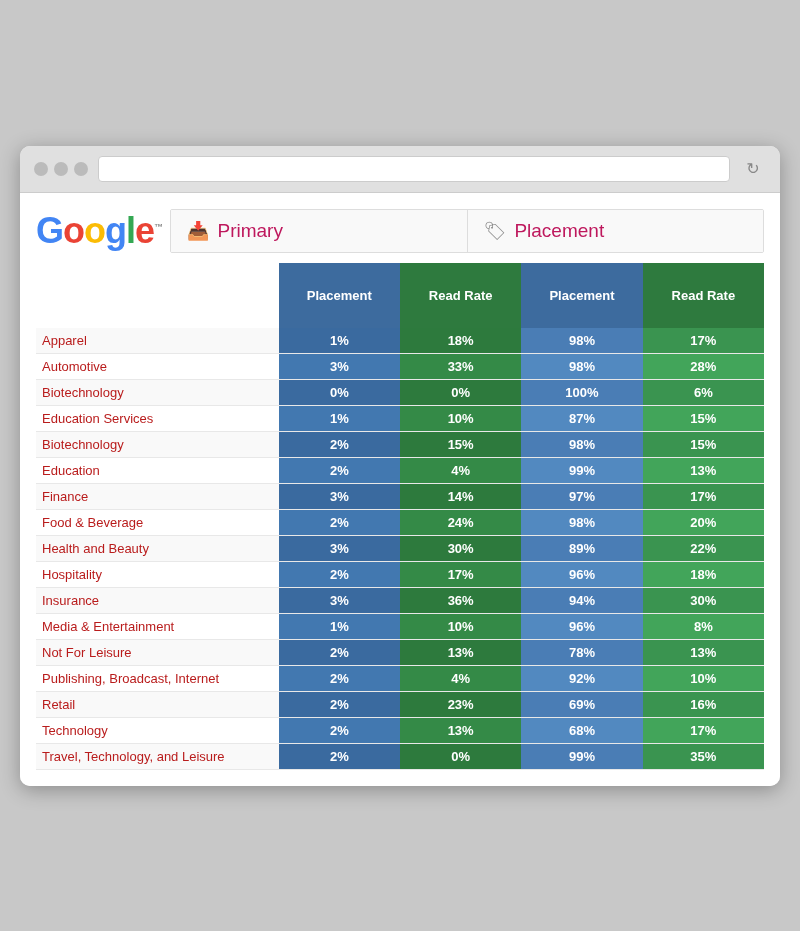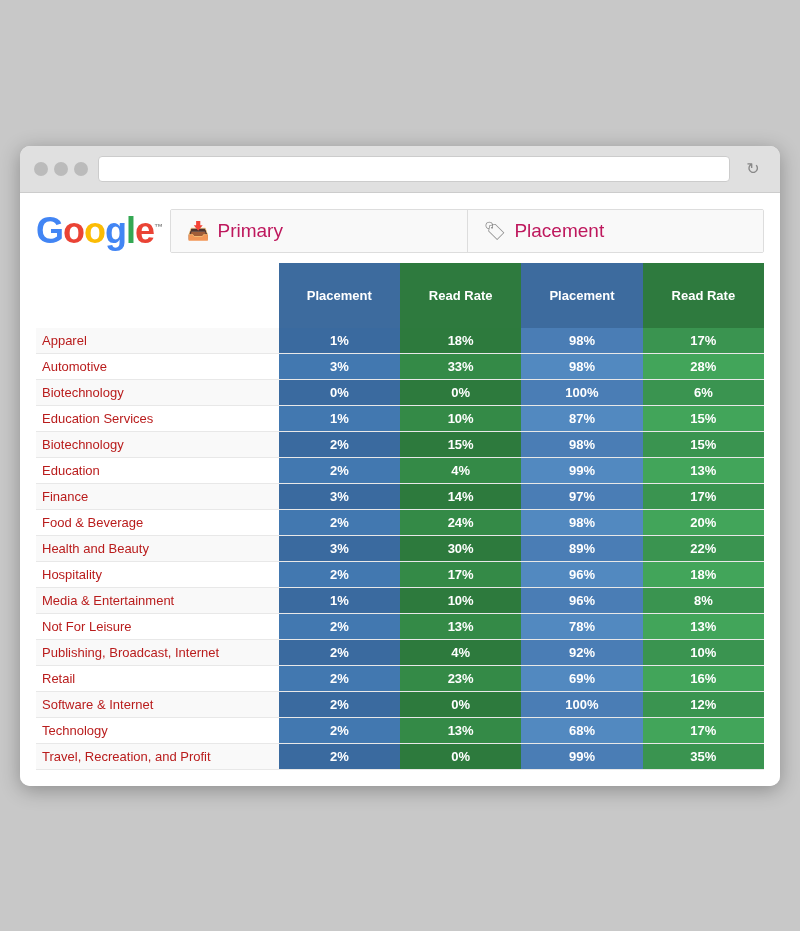--- a/index.html
+++ b/index.html
@@ -282,20 +282,27 @@
             <td class="readrate-promo col-data">22%</td>
           </tr>
           <tr>
             <td class="industry-name col-industry">Hospitality</td>
             <td class="placement-primary col-data">2%</td>
             <td class="readrate-primary col-data">17%</td>
             <td class="placement-promo col-data">96%</td>
             <td class="readrate-promo col-data">18%</td>
           </tr>
           <tr>
+            <td class="industry-name col-industry">Insurance</td>
+            <td class="placement-primary col-data">3%</td>
+            <td class="readrate-primary col-data">36%</td>
+            <td class="placement-promo col-data">94%</td>
+            <td class="readrate-promo col-data">30%</td>
+          </tr>
+          <tr>
             <td class="industry-name col-industry">Media &amp; Entertainment</td>
             <td class="placement-primary col-data">1%</td>
             <td class="readrate-primary col-data">10%</td>
             <td class="placement-promo col-data">96%</td>
             <td class="readrate-promo col-data">8%</td>
           </tr>
           <tr>
             <td class="industry-name col-industry">Not For Leisure</td>
             <td class="placement-primary col-data">2%</td>
             <td class="readrate-primary col-data">13%</td>
@@ -310,35 +317,28 @@
             <td class="readrate-promo col-data">10%</td>
           </tr>
           <tr>
             <td class="industry-name col-industry">Retail</td>
             <td class="placement-primary col-data">2%</td>
             <td class="readrate-primary col-data">23%</td>
             <td class="placement-promo col-data">69%</td>
             <td class="readrate-promo col-data">16%</td>
           </tr>
           <tr>
-            <td class="industry-name col-industry">Software &amp; Internet</td>
-            <td class="placement-primary col-data">2%</td>
-            <td class="readrate-primary col-data">0%</td>
-            <td class="placement-promo col-data">100%</td>
-            <td class="readrate-promo col-data">12%</td>
-          </tr>
-          <tr>
             <td class="industry-name col-industry">Technology</td>
             <td class="placement-primary col-data">2%</td>
             <td class="readrate-primary col-data">13%</td>
             <td class="placement-promo col-data">68%</td>
             <td class="readrate-promo col-data">17%</td>
           </tr>
           <tr>
-            <td class="industry-name col-industry">Travel, Recreation, and Profit</td>
+            <td class="industry-name col-industry">Travel, Technology, and Leisure</td>
             <td class="placement-primary col-data">2%</td>
             <td class="readrate-primary col-data">0%</td>
             <td class="placement-promo col-data">99%</td>
             <td class="readrate-promo col-data">35%</td>
           </tr>
         </tbody>
     </table>
   </div>
 </div>
 

